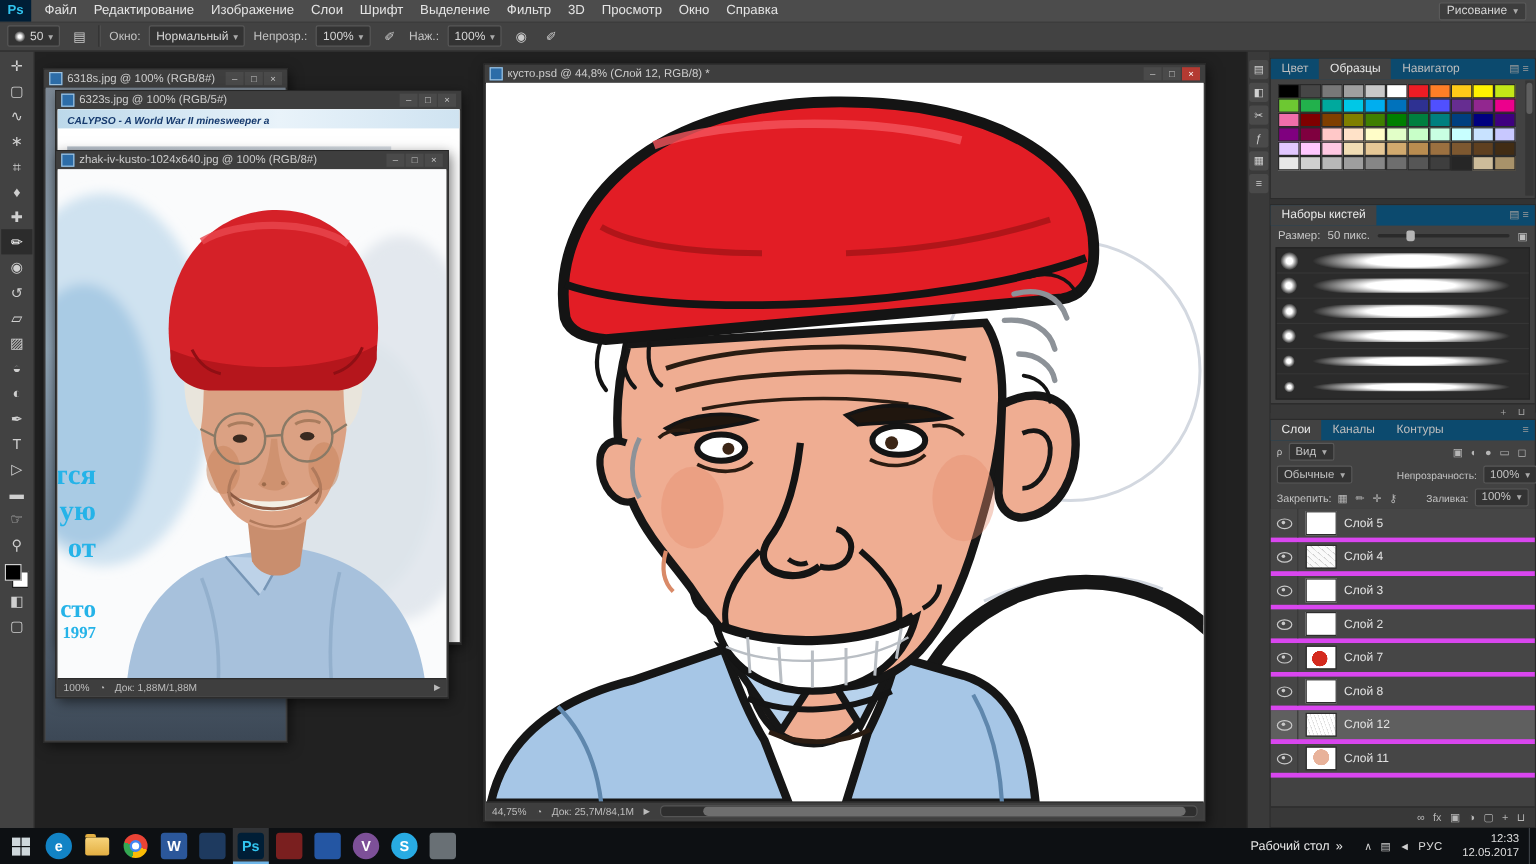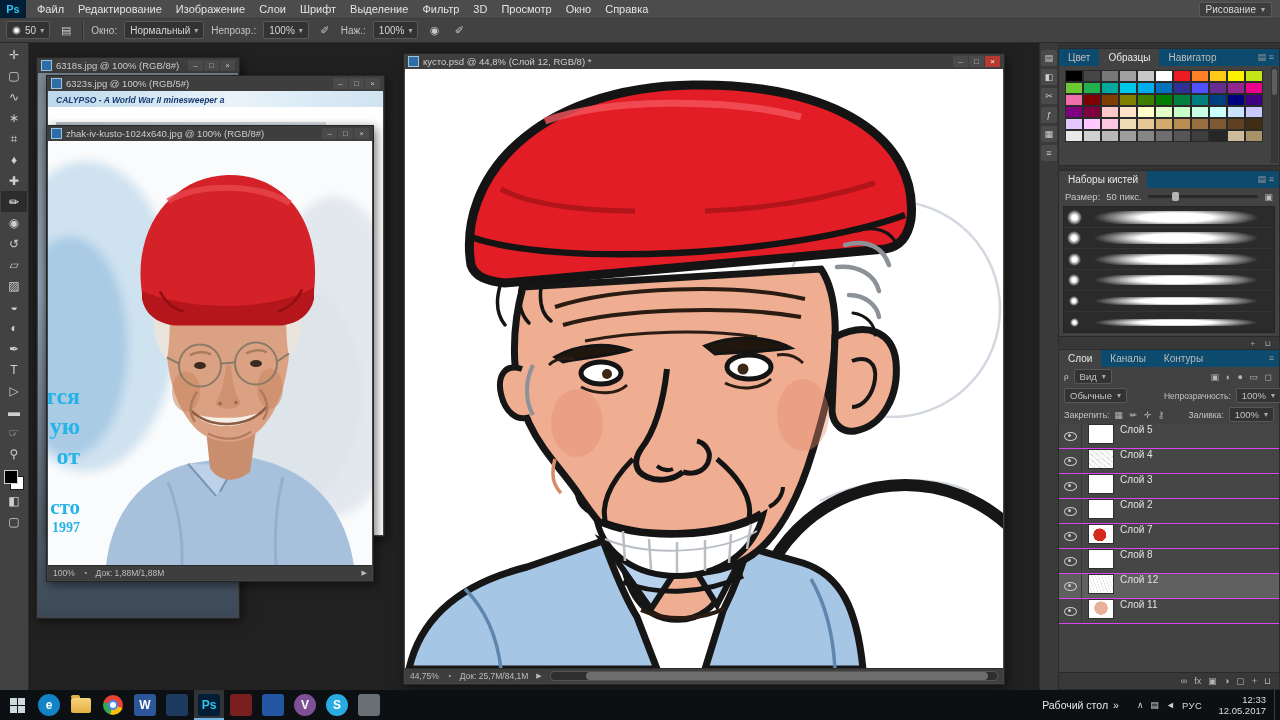--- a/index.html
+++ b/index.html
@@ -85,21 +85,21 @@
   .r3 i{width:13px;height:13px;} .r3 .brush-stroke{height:11px;}
   .r4 i{width:12px;height:12px;} .r4 .brush-stroke{height:10px;}
   .r5 i{width:10px;height:10px;} .r5 .brush-stroke{height:8px;}
   .r6 i{width:9px;height:9px;}  .r6 .brush-stroke{height:7px;}
   .mini-bar{height:12px;background:#383838;border-top:1px solid #2a2a2a;display:flex;justify-content:flex-end;
             gap:8px;font-size:8px;color:#aaa;padding:0 8px;align-items:center;}
   .ctl-row{display:flex;align-items:center;gap:5px;font-size:9px;color:#c3c3c3;padding:2px 5px;}
   .dd{background:#333;border:1px solid #585858;border-radius:2px;padding:1px 5px;display:flex;align-items:center;gap:5px;font-size:9.5px;}
   .icon-run{color:#b5b5b5;font-size:9px;letter-spacing:2px;}
   .layers-list{background:#3d3d3d;}
-  .layer-row{height:24px;display:flex;align-items:flex-start;border-bottom:1px solid #d946ef;background:#464646;}
+  .layer-row{height:24px;display:flex;align-items:center;border-bottom:4px solid #d946ef;background:#464646;}
   .layer-row.selected{background:#5f5f5f;}
   .eye-cell{width:22px;height:100%;display:flex;align-items:center;justify-content:center;border-right:1px solid #3a3a3a;}
   .eye{width:11px;height:7px;border:1px solid #c9c9c9;border-radius:50%;position:relative;display:inline-block;}
   .eye::after{content:"";position:absolute;left:3px;top:1px;width:3px;height:3px;border-radius:50%;background:#c9c9c9;}
   .layer-thumb{width:24px;height:18px;border:1px solid #2e2e2e;margin:0 6px;background:#fff;flex:0 0 auto;}
   .layer-name{font-size:10px;color:#e2e2e2;}
   .lay-bottom{position:absolute;left:0;right:0;bottom:0;height:16px;background:#383838;border-top:1px solid #2a2a2a;
               display:flex;justify-content:flex-end;align-items:center;gap:7px;padding:0 8px;font-size:9px;color:#b5b5b5;}
   .lay-bottom span{cursor:default;}
   

